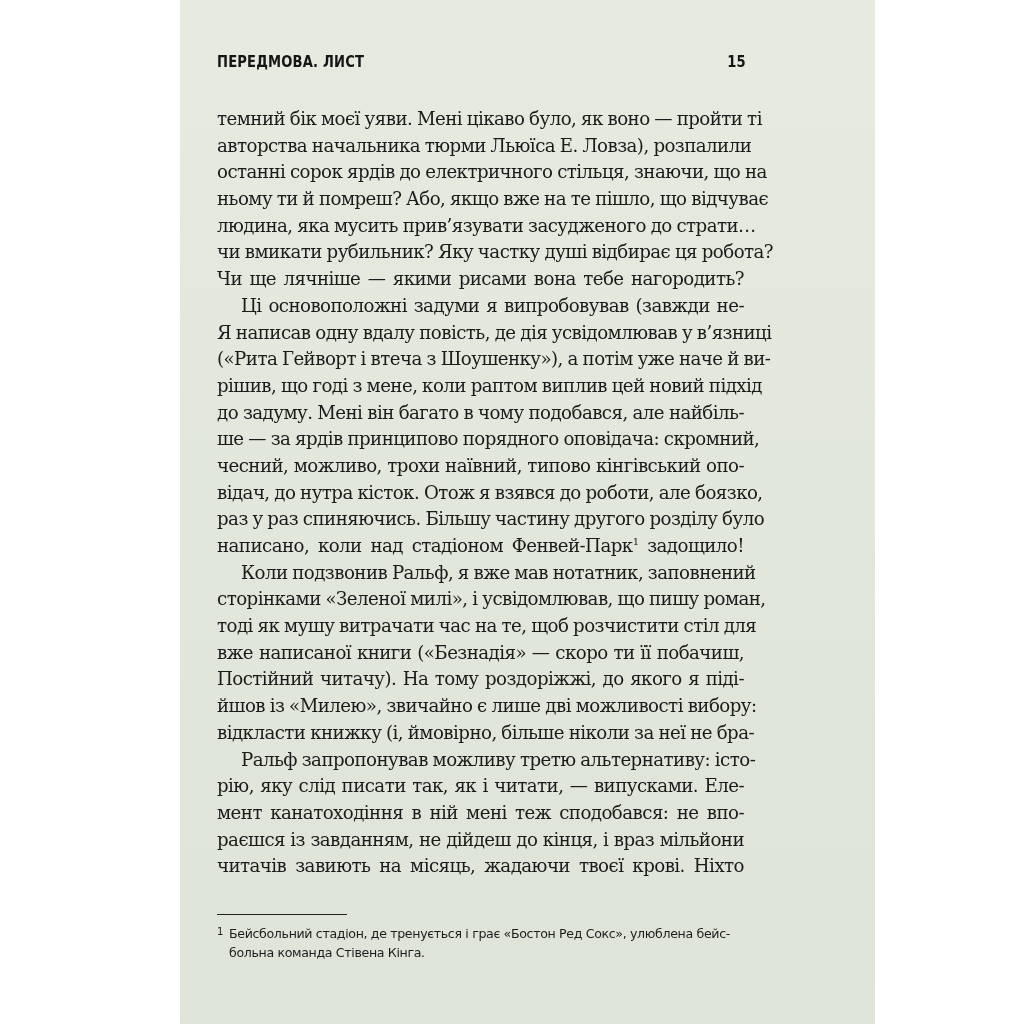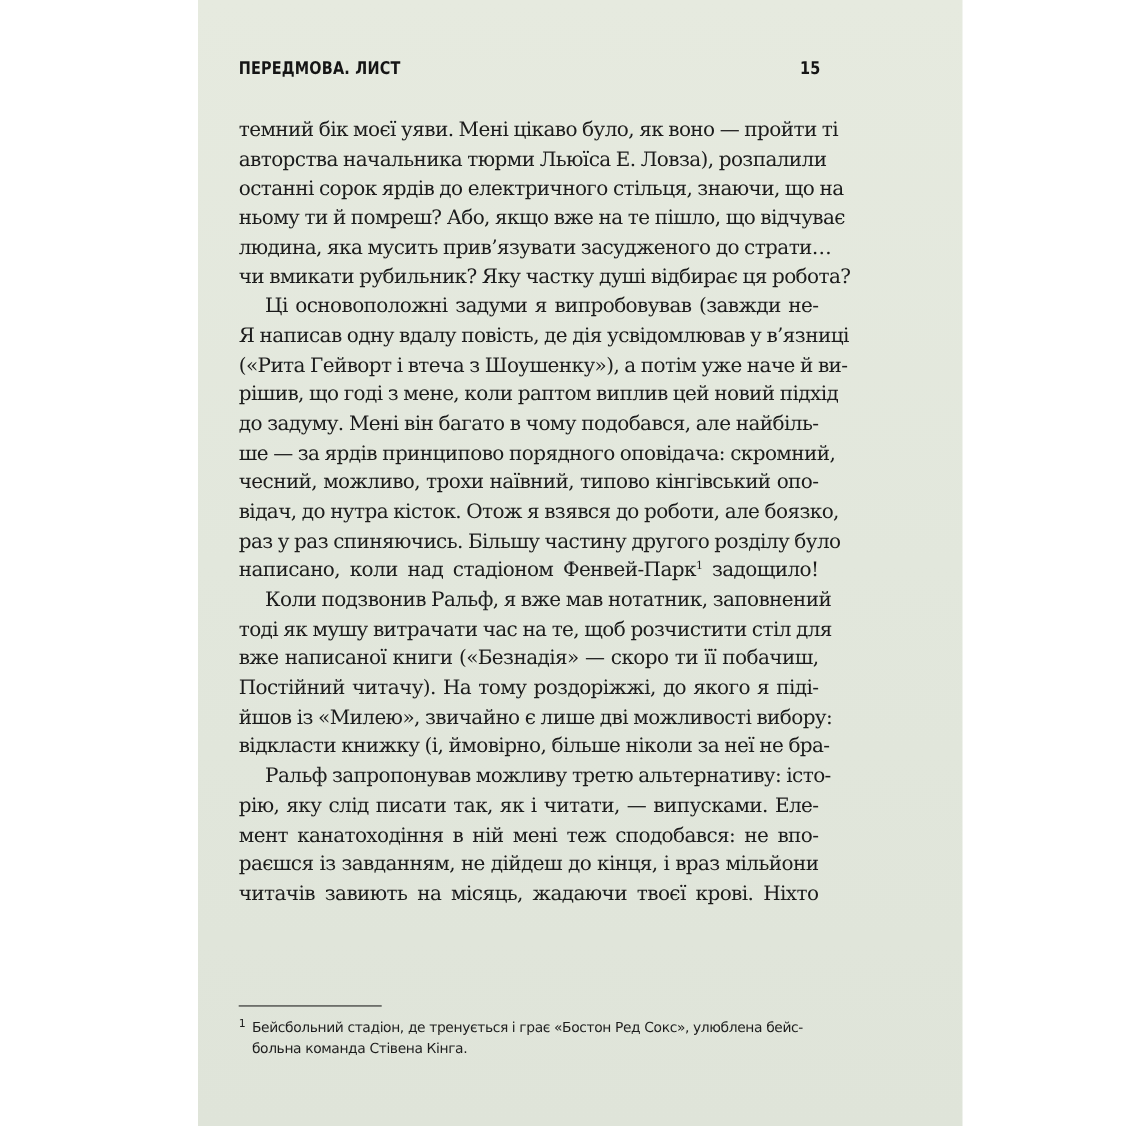--- a/index.html
+++ b/index.html
@@ -112,33 +112,35 @@
     <span class="pnum">15</span>
   </div>
 
   <div class="body-text">
     <span class="line">темний бік моєї уяви. Мені цікаво було, як воно — пройти ті</span>
     <span class="line">авторства начальника тюрми Льюїса Е. Ловза), розпалили</span>
     <span class="line">останні сорок ярдів до електричного стільця, знаючи, що на</span>
     <span class="line">ньому ти й помреш? Або, якщо вже на те пішло, що відчуває</span>
     <span class="line">людина, яка мусить прив’язувати засудженого до страти…</span>
     <span class="line">чи вмикати рубильник? Яку частку душі відбирає ця робота?</span>
+    <span class="line">Чи ще лячніше — якими рисами вона тебе нагородить?</span>
 
     <span class="line indent">Ці основоположні задуми я випробовував (завжди не-</span>
     <span class="line">Я написав одну вдалу повість, де дія усвідомлював у в’язниці</span>
     <span class="line">(«Рита Гейворт і втеча з Шоушенку»), а потім уже наче й ви-</span>
     <span class="line">рішив, що годі з мене, коли раптом виплив цей новий підхід</span>
     <span class="line">до задуму. Мені він багато в чому подобався, але найбіль-</span>
     <span class="line">ше — за ярдів принципово порядного оповідача: скромний,</span>
     <span class="line">чесний, можливо, трохи наївний, типово кінгівський опо-</span>
     <span class="line">відач, до нутра кісток. Отож я взявся до роботи, але боязко,</span>
     <span class="line">раз у раз спиняючись. Більшу частину другого розділу було</span>
     <span class="line"><span>написано, коли над стадіоном Фенвей-Парк</span><sup class="fnref">1</sup><span> задощило!</span></span>
 
     <span class="line indent">Коли подзвонив Ральф, я вже мав нотатник, заповнений</span>
+    <span class="line">сторінками «Зеленої милі», і усвідомлював, що пишу роман,</span>
     <span class="line">тоді як мушу витрачати час на те, щоб розчистити стіл для</span>
     <span class="line">вже написаної книги («Безнадія» — скоро ти її побачиш,</span>
     <span class="line">Постійний читачу). На тому роздоріжжі, до якого я піді-</span>
     <span class="line">йшов із «Милею», звичайно є лише дві можливості вибору:</span>
     <span class="line">відкласти книжку (і, ймовірно, більше ніколи за неї не бра-</span>
 
     <span class="line indent">Ральф запропонував можливу третю альтернативу: істо-</span>
     <span class="line">рію, яку слід писати так, як і читати, — випусками. Еле-</span>
     <span class="line">мент канатоходіння в ній мені теж сподобався: не впо-</span>
     <span class="line">раєшся із завданням, не дійдеш до кінця, і враз мільйони</span>

